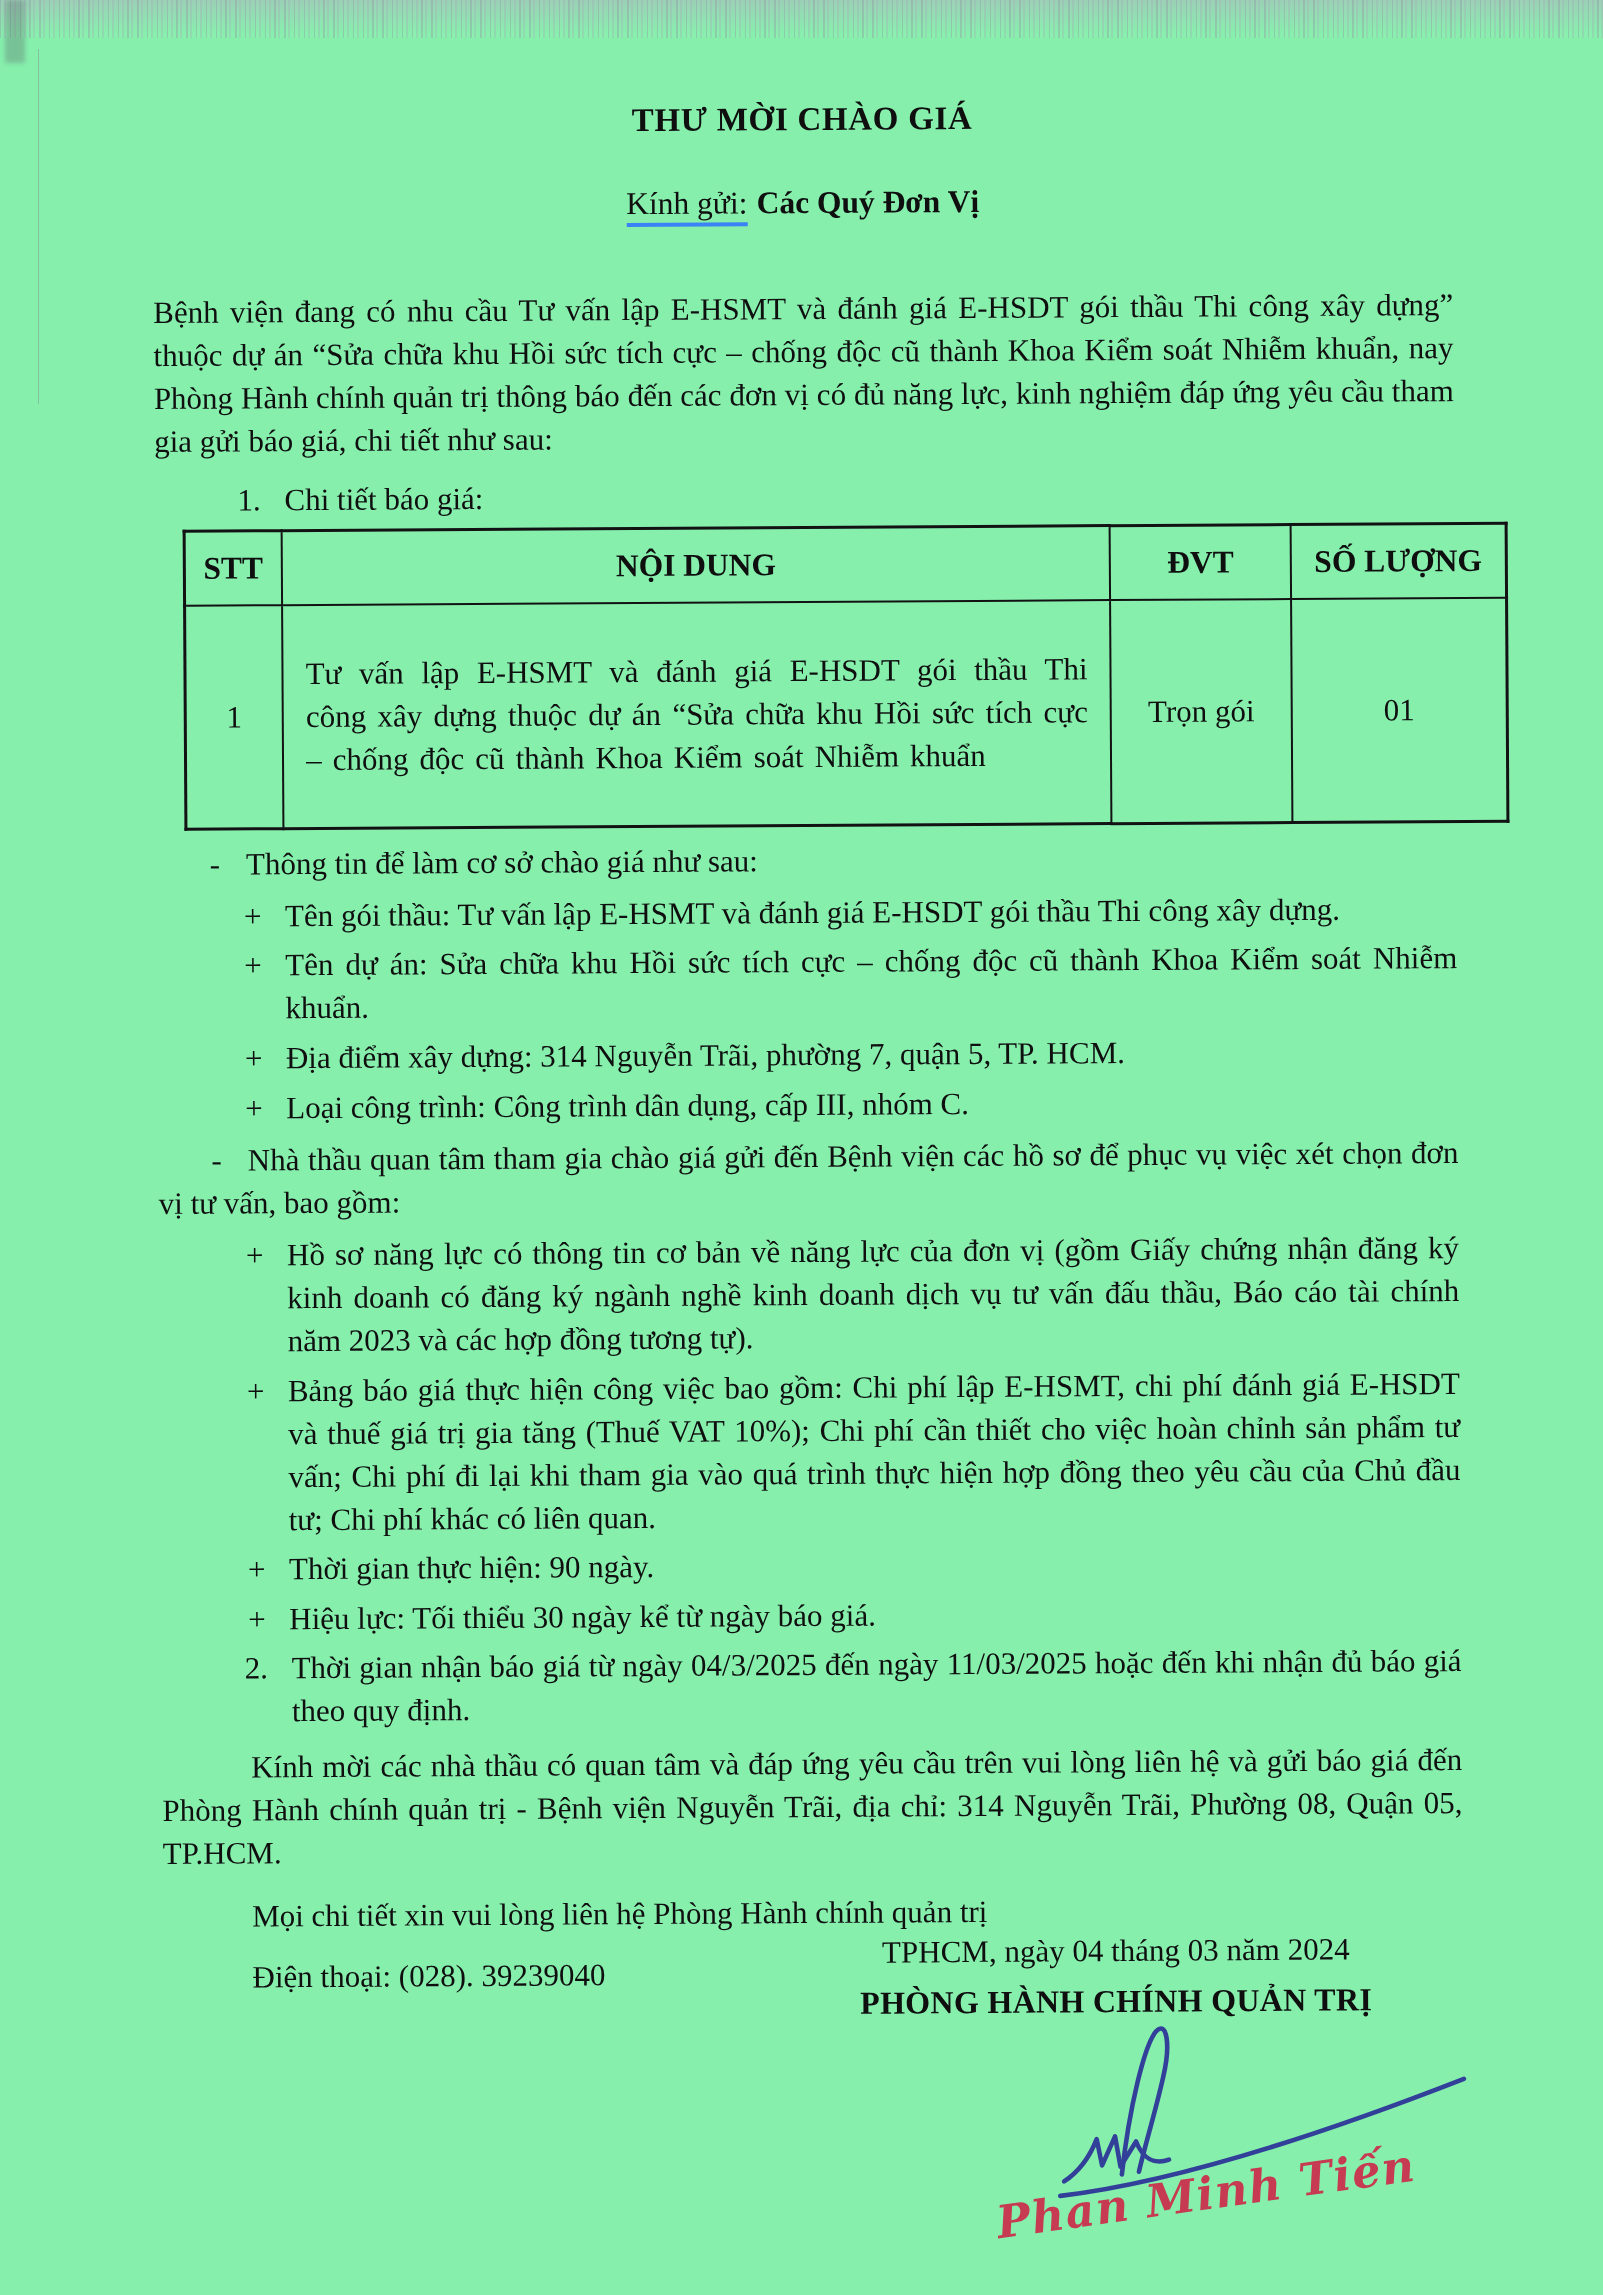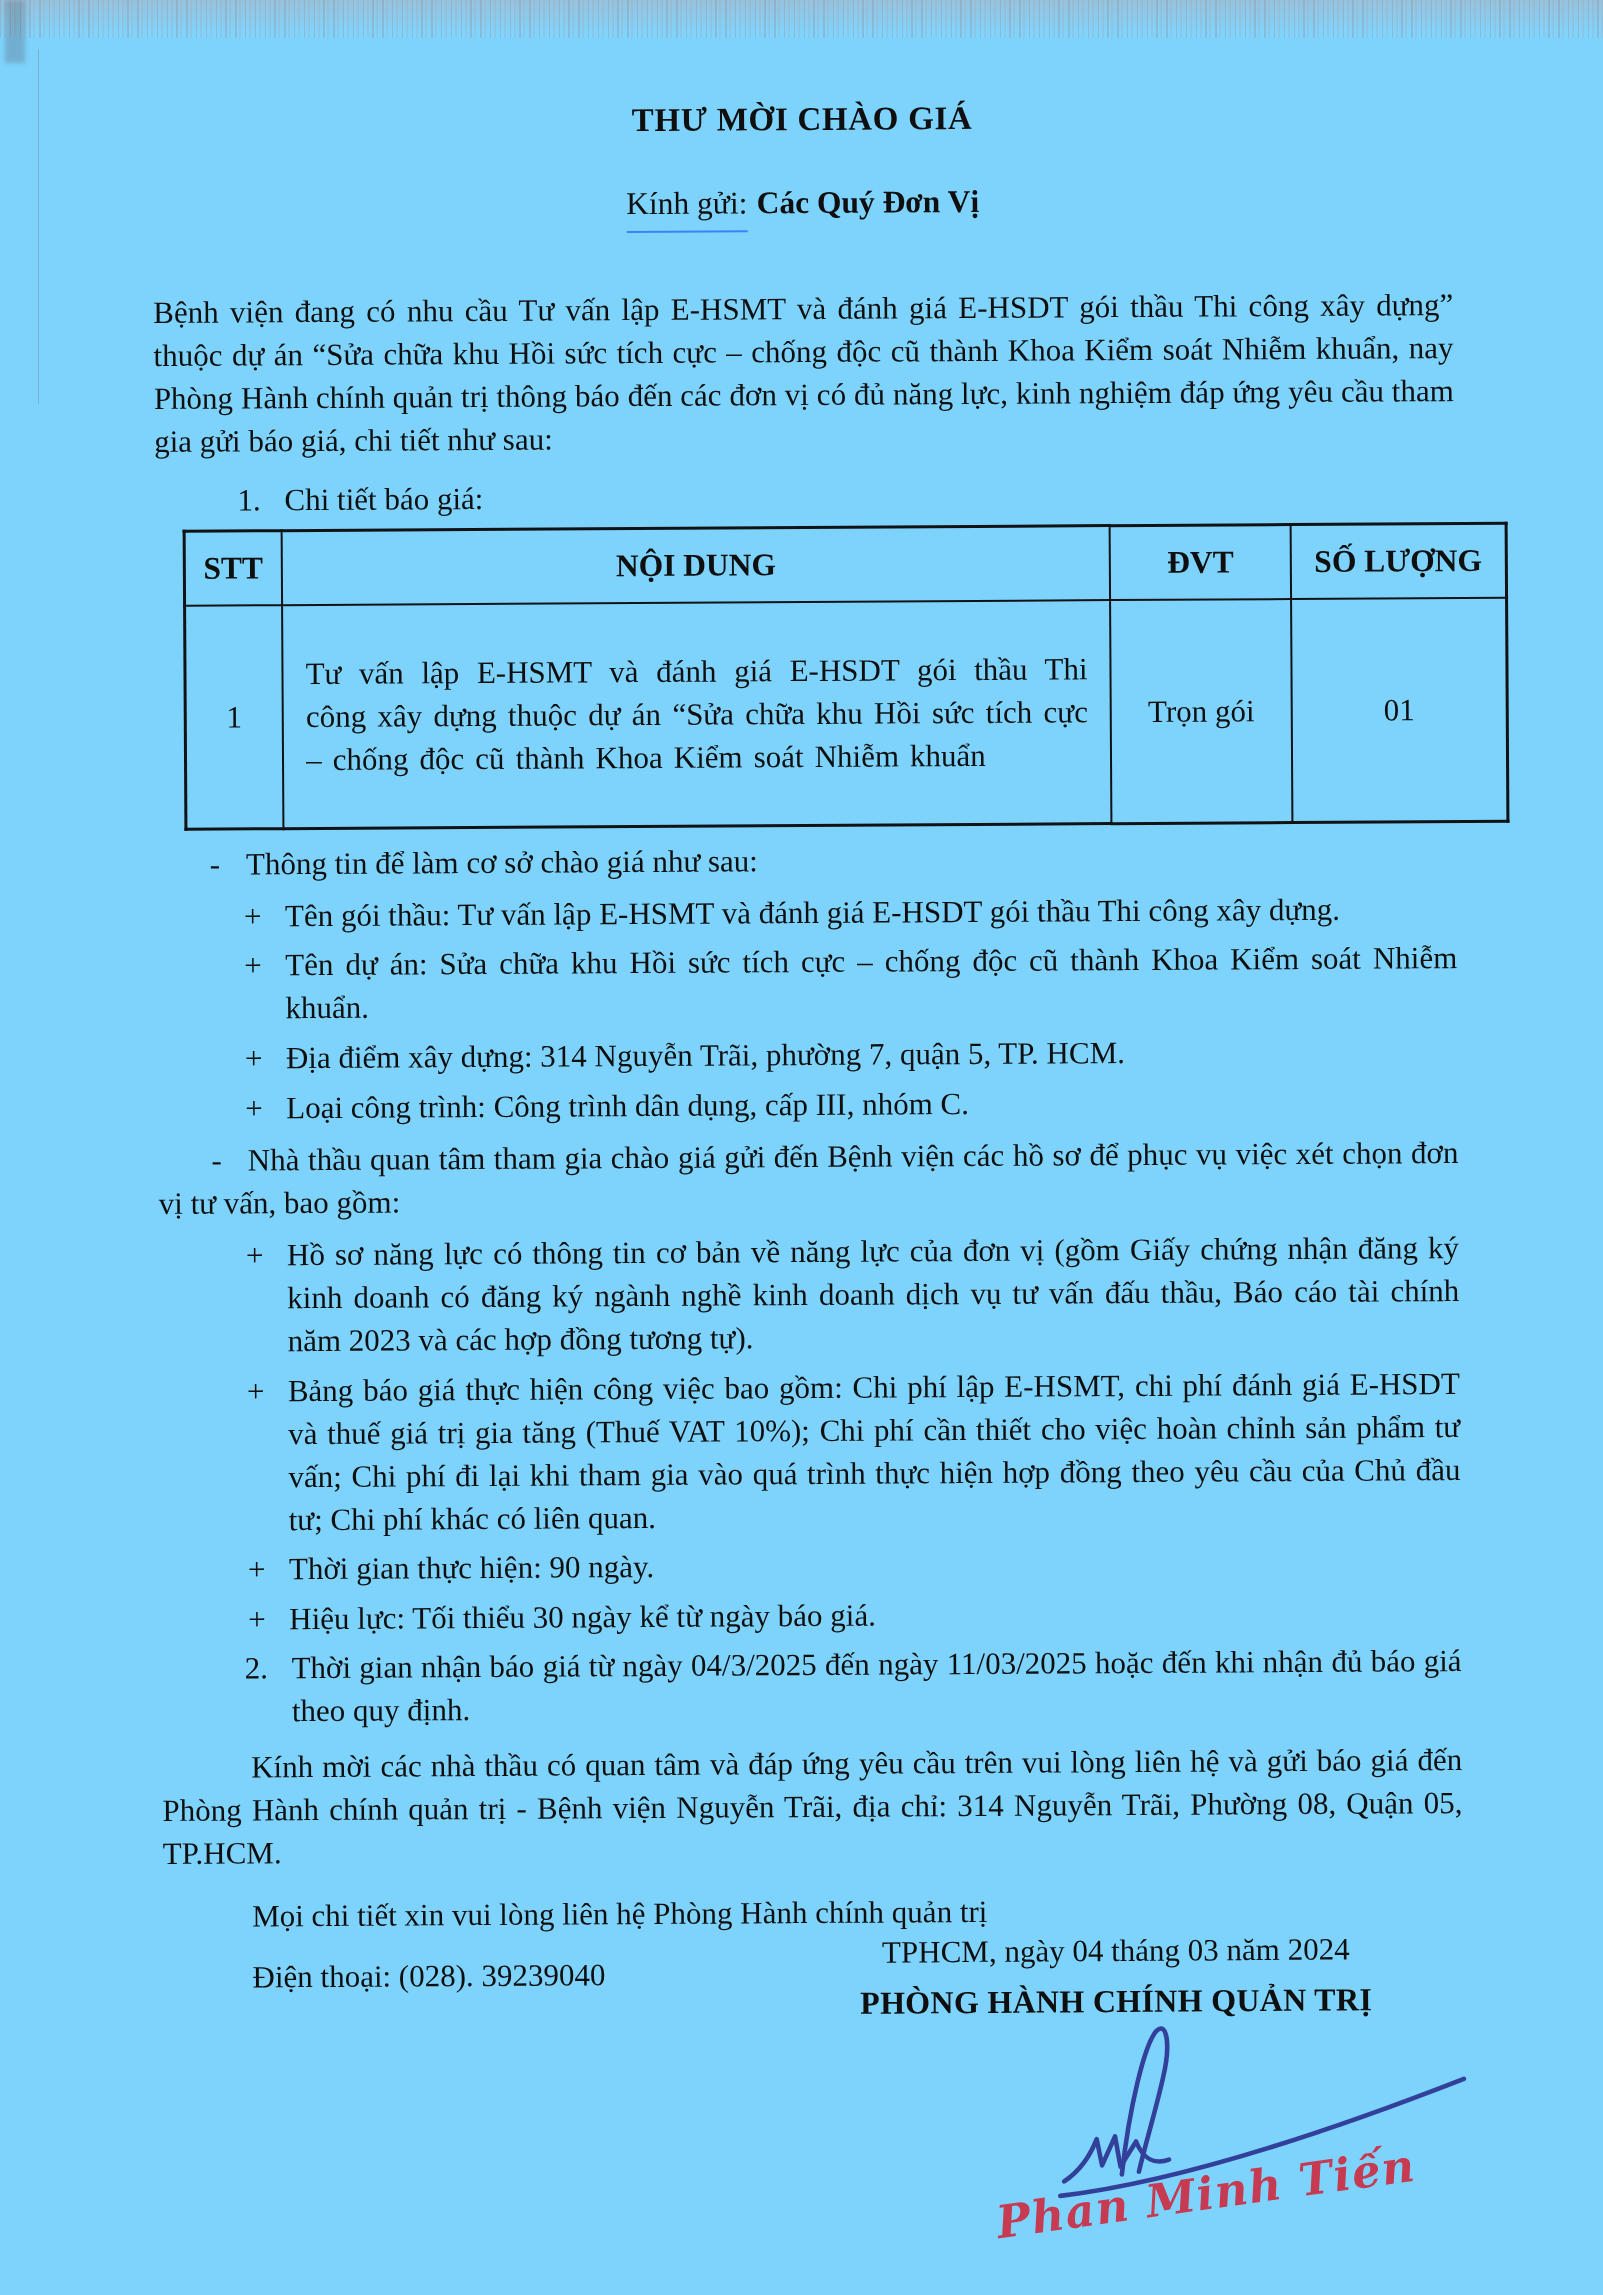--- a/index.html
+++ b/index.html
@@ -1,20 +1,20 @@
 <!DOCTYPE html>
 <html style="font-size:10.5px"><head>
 <meta charset="utf-8">
 <style>
   html,body { margin:0; padding:0; background:#e9e9ec; }
   .page {
     position:relative;
     width:1603px; height:2295px;
     margin:0 auto;
-    background:#7dd3fc;
+    background:#86efac;
     overflow:hidden;
     font-family:"Liberation Serif","DejaVu Serif",serif;
     color:#0f0f10;
   }
   
   .scan-top {
     position:absolute; top:0; left:0; width:100%; height:38px;
     background:
       repeating-linear-gradient(90deg,
         rgba(148,150,164,.38) 0 1.3px, rgba(244,244,248,.04) 1.3px 3.9px,
@@ -33,21 +33,21 @@
   .content {
     position:absolute; left:152px; top:100px; width:1300px;
     transform:rotate(-0.35deg); transform-origin:50% 0;
     font-size:31px; line-height:43px; text-align:justify;
   }
   .title {
     text-align:center; font-weight:bold; font-size:33px; line-height:39px;
     letter-spacing:0.7px; margin:0 0 42px 0;
   }
   .salutation { text-align:center; font-size:31.5px; line-height:43px; margin:0 0 63px 0; }
-  .sal-label { border-bottom:2px solid #3b82f6; padding-bottom:10px; margin-right:9.2px; }
+  .sal-label { border-bottom:4px solid #3b82f6; padding-bottom:2px; margin-right:9.2px; }
   .sal-value { font-weight:bold; }
   .intro { margin:0 0 15.8px 0; }
   
   .li { display:flex; margin:6.6px 0; text-align:justify; }
   .li .marker { flex:0 0 auto; }
   .li.num  { padding-left:83px; }
   .li.num .marker { width:47px; }
   .li.plus { padding-left:87px; }
   .li.plus .marker { width:41px; }
   .li .litext { flex:1 1 auto; }

